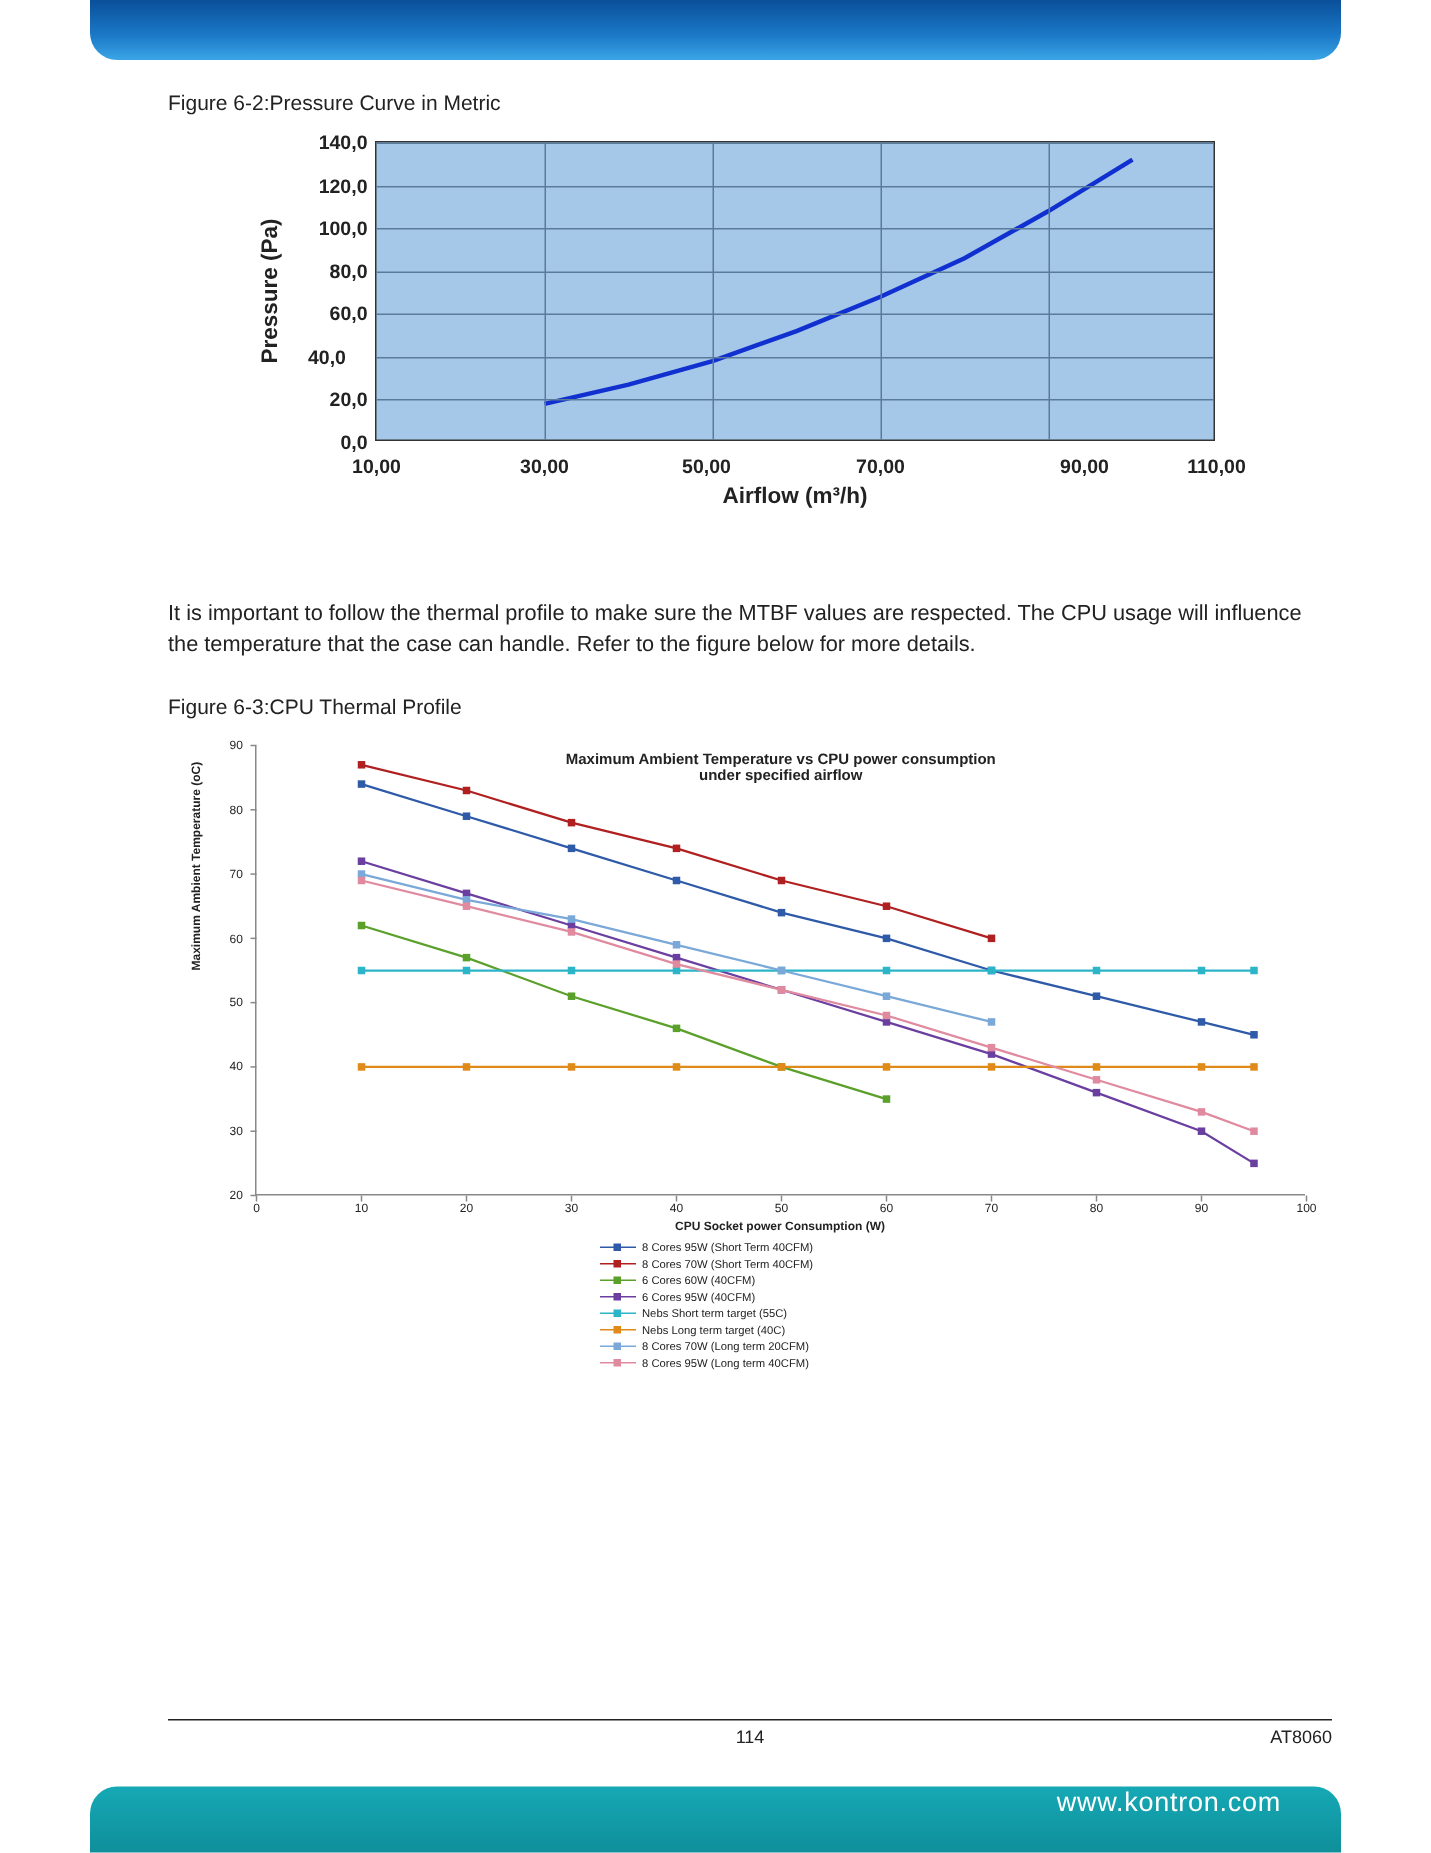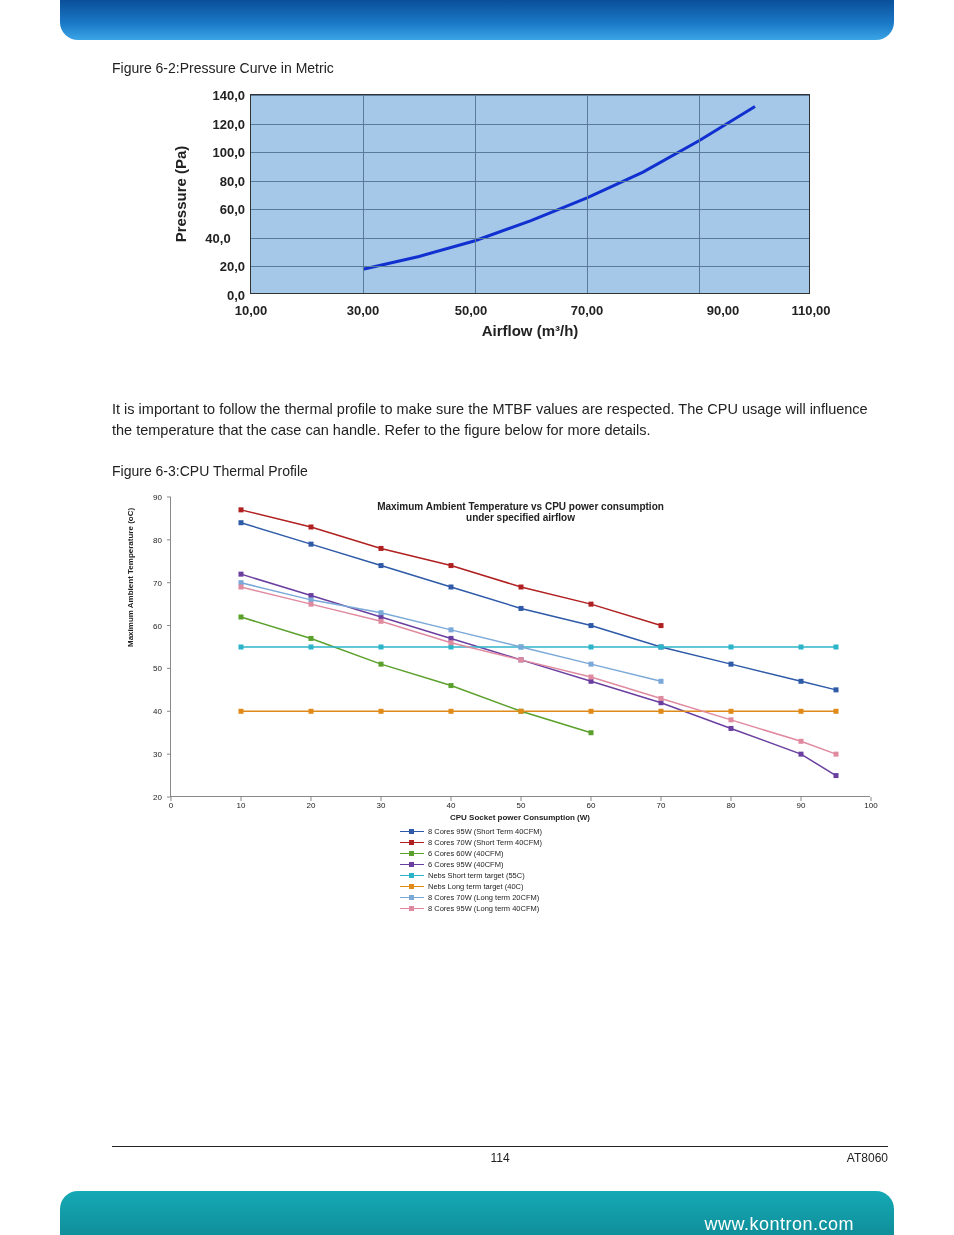--- a/index.html
+++ b/index.html
@@ -158,21 +158,21 @@
   }
   .footer-line .center { position:absolute; left:50%; transform:translateX(-50%); }
   .bottom-banner {
     position:absolute;
     bottom:0; left:60px; right:60px;
     height: 44px;
     background: linear-gradient(180deg,#15a9b5 0%, #0f8f9a 100%);
     border-top-left-radius: 18px;
     border-top-right-radius: 18px;
     color:#fff;
-    display:flex; align-items:flex-end; justify-content:flex-end;
+    display:flex; align-items:flex-start; justify-content:flex-end;
     padding-right: 40px;
     font-size: 18px;
     letter-spacing: 0.5px;
   }
 </style>
 </head>
 <body>
 
 <div class="top-banner"></div>
 

